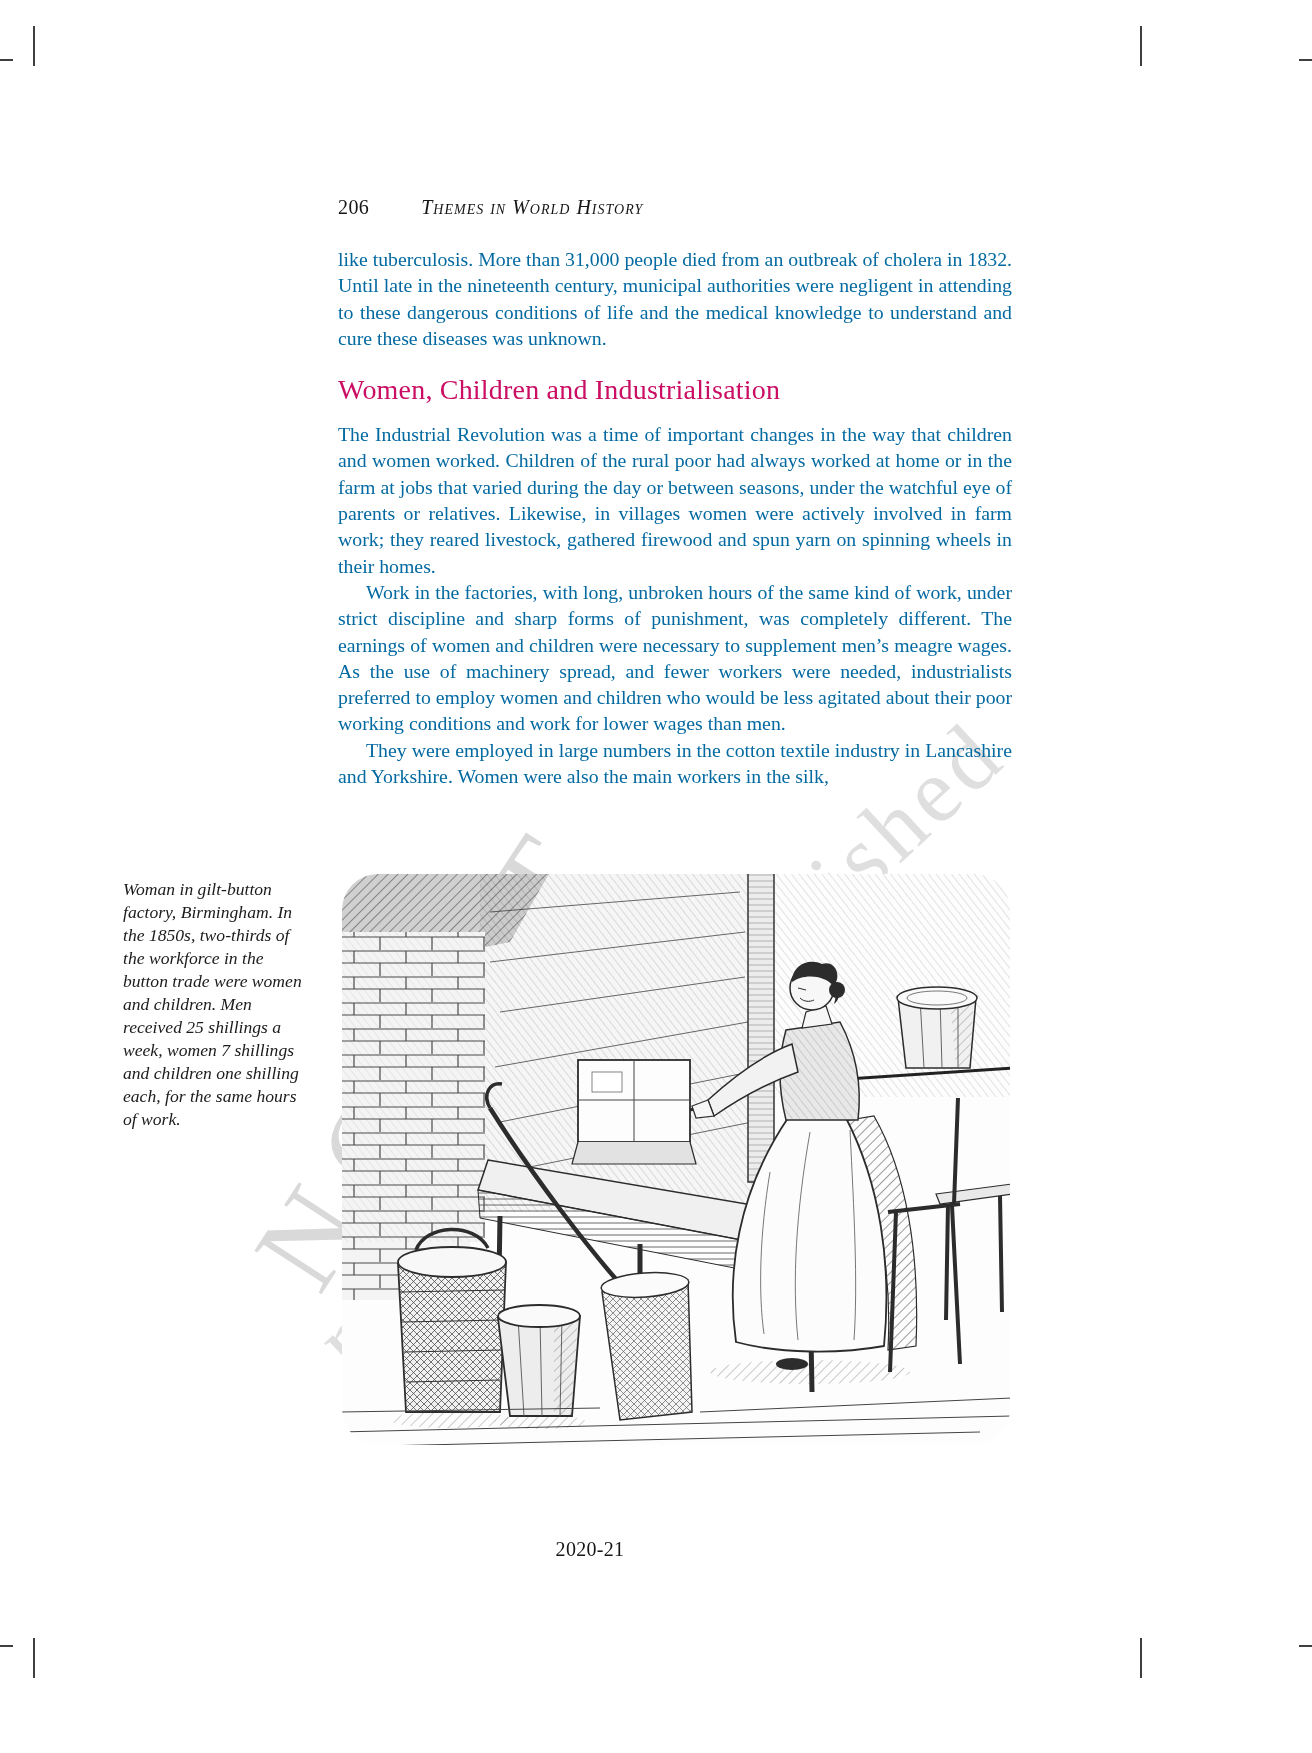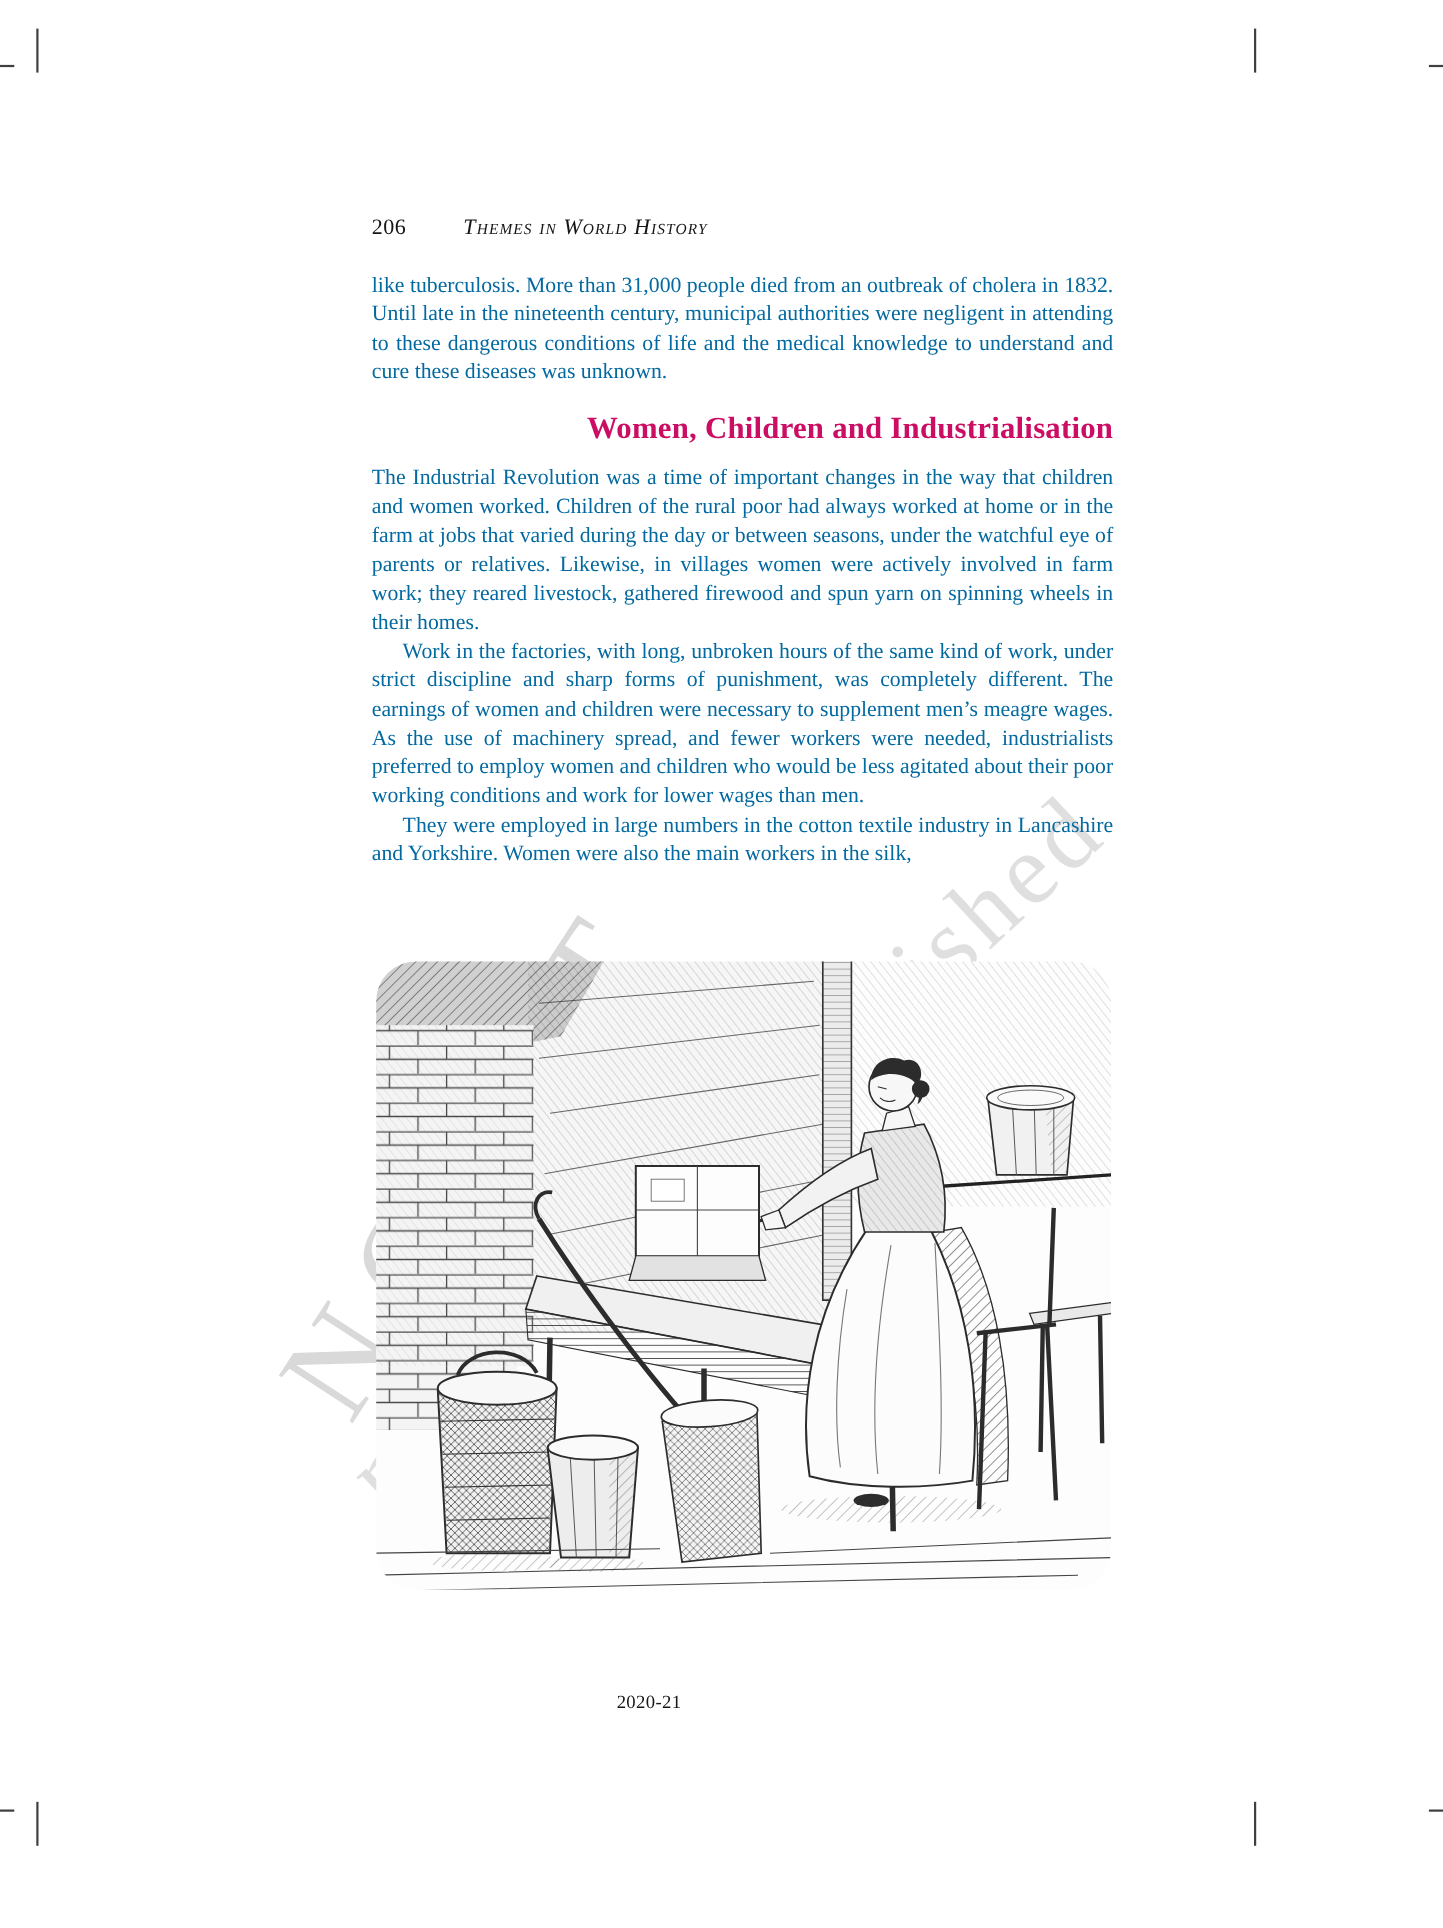--- a/index.html
+++ b/index.html
@@ -62,25 +62,24 @@
   .body-para {
     font-size: 19.8px;
     line-height: 26.3px;
     text-align: justify;
     color: #0369a1;
   }
   .body-para.indent { text-indent: 28px; }
 
   .section-heading {
     font-size: 28px;
-    font-weight: 700;
+    font-weight: 400;
     letter-spacing: 0.2px;
     margin-top: 23px;
     margin-bottom: 15px;
-    text-align: right;
   }
 
   .figure-caption {
     position: absolute;
     left: 123px; top: 878px;
     width: 186px;
     font-style: italic;
     font-size: 17.6px;
     line-height: 23px;
     color: #1b1b1b;
@@ -92,21 +91,21 @@
     left: 340px; top: 872px;
     width: 672px; height: 575px;
     z-index: 8;
   }
 
   .page-footer {
     position: absolute;
     left: 0; top: 1538px;
     width: 1180px;
     text-align: center;
-    font-size: 17px;
+    font-size: 20px;
     letter-spacing: 0.3px;
     z-index: 10;
   }
 </style>
 </head>
 <body>
 
 <div class="page">
 
   <div class="crop v" style="left:33px; top:26px;"></div>
@@ -126,20 +125,21 @@
   </header>
 
   <main class="text-col">
     <p class="body-para">like tuberculosis. More than 31,000 people died from an outbreak of cholera in 1832. Until late in the nineteenth century, municipal authorities were negligent in attending to these dangerous conditions of life and the medical knowledge to understand and cure these diseases was unknown.</p>
     <h2 class="section-heading" style="color: rgb(203, 13, 99);">Women, Children and Industrialisation</h2>
     <p class="body-para">The Industrial Revolution was a time of important changes in the way that children and women worked. Children of the rural poor had always worked at home or in the farm at jobs that varied during the day or between seasons, under the watchful eye of parents or relatives. Likewise, in villages women were actively involved in farm work; they reared livestock, gathered firewood and spun yarn on spinning wheels in their homes.</p>
     <p class="body-para indent">Work in the factories, with long, unbroken hours of the same kind of work, under strict discipline and sharp forms of punishment, was completely different. The earnings of women and children were necessary to supplement men’s meagre wages. As the use of machinery spread, and fewer workers were needed, industrialists preferred to employ women and children who would be less agitated about their poor working conditions and work for lower wages than men.</p>
     <p class="body-para indent">They were employed in large numbers in the cotton textile industry in Lancashire and Yorkshire. Women were also the main workers in the silk,</p>
   </main>
 
+  <aside class="figure-caption">Woman in gilt-button factory, Birmingham. In the 1850s, two-thirds of the workforce in the button trade were women and children. Men received 25 shillings a week, women 7 shillings and children one shilling each, for the same hours of work.</aside>
 
   <figure class="illustration">
     <svg viewBox="0 0 672 575" width="672" height="575" aria-hidden="true">
       <defs>
         <clipPath id="fr">
             <rect x="2" y="2" width="668" height="571" rx="36"></rect>
           </clipPath>
         <pattern id="hA" width="7" height="7" patternUnits="userSpaceOnUse" patternTransform="rotate(45)">
           <line x1="0" y1="0" x2="0" y2="7" stroke="#3a3a3a" stroke-width="1"></line>
         </pattern>

